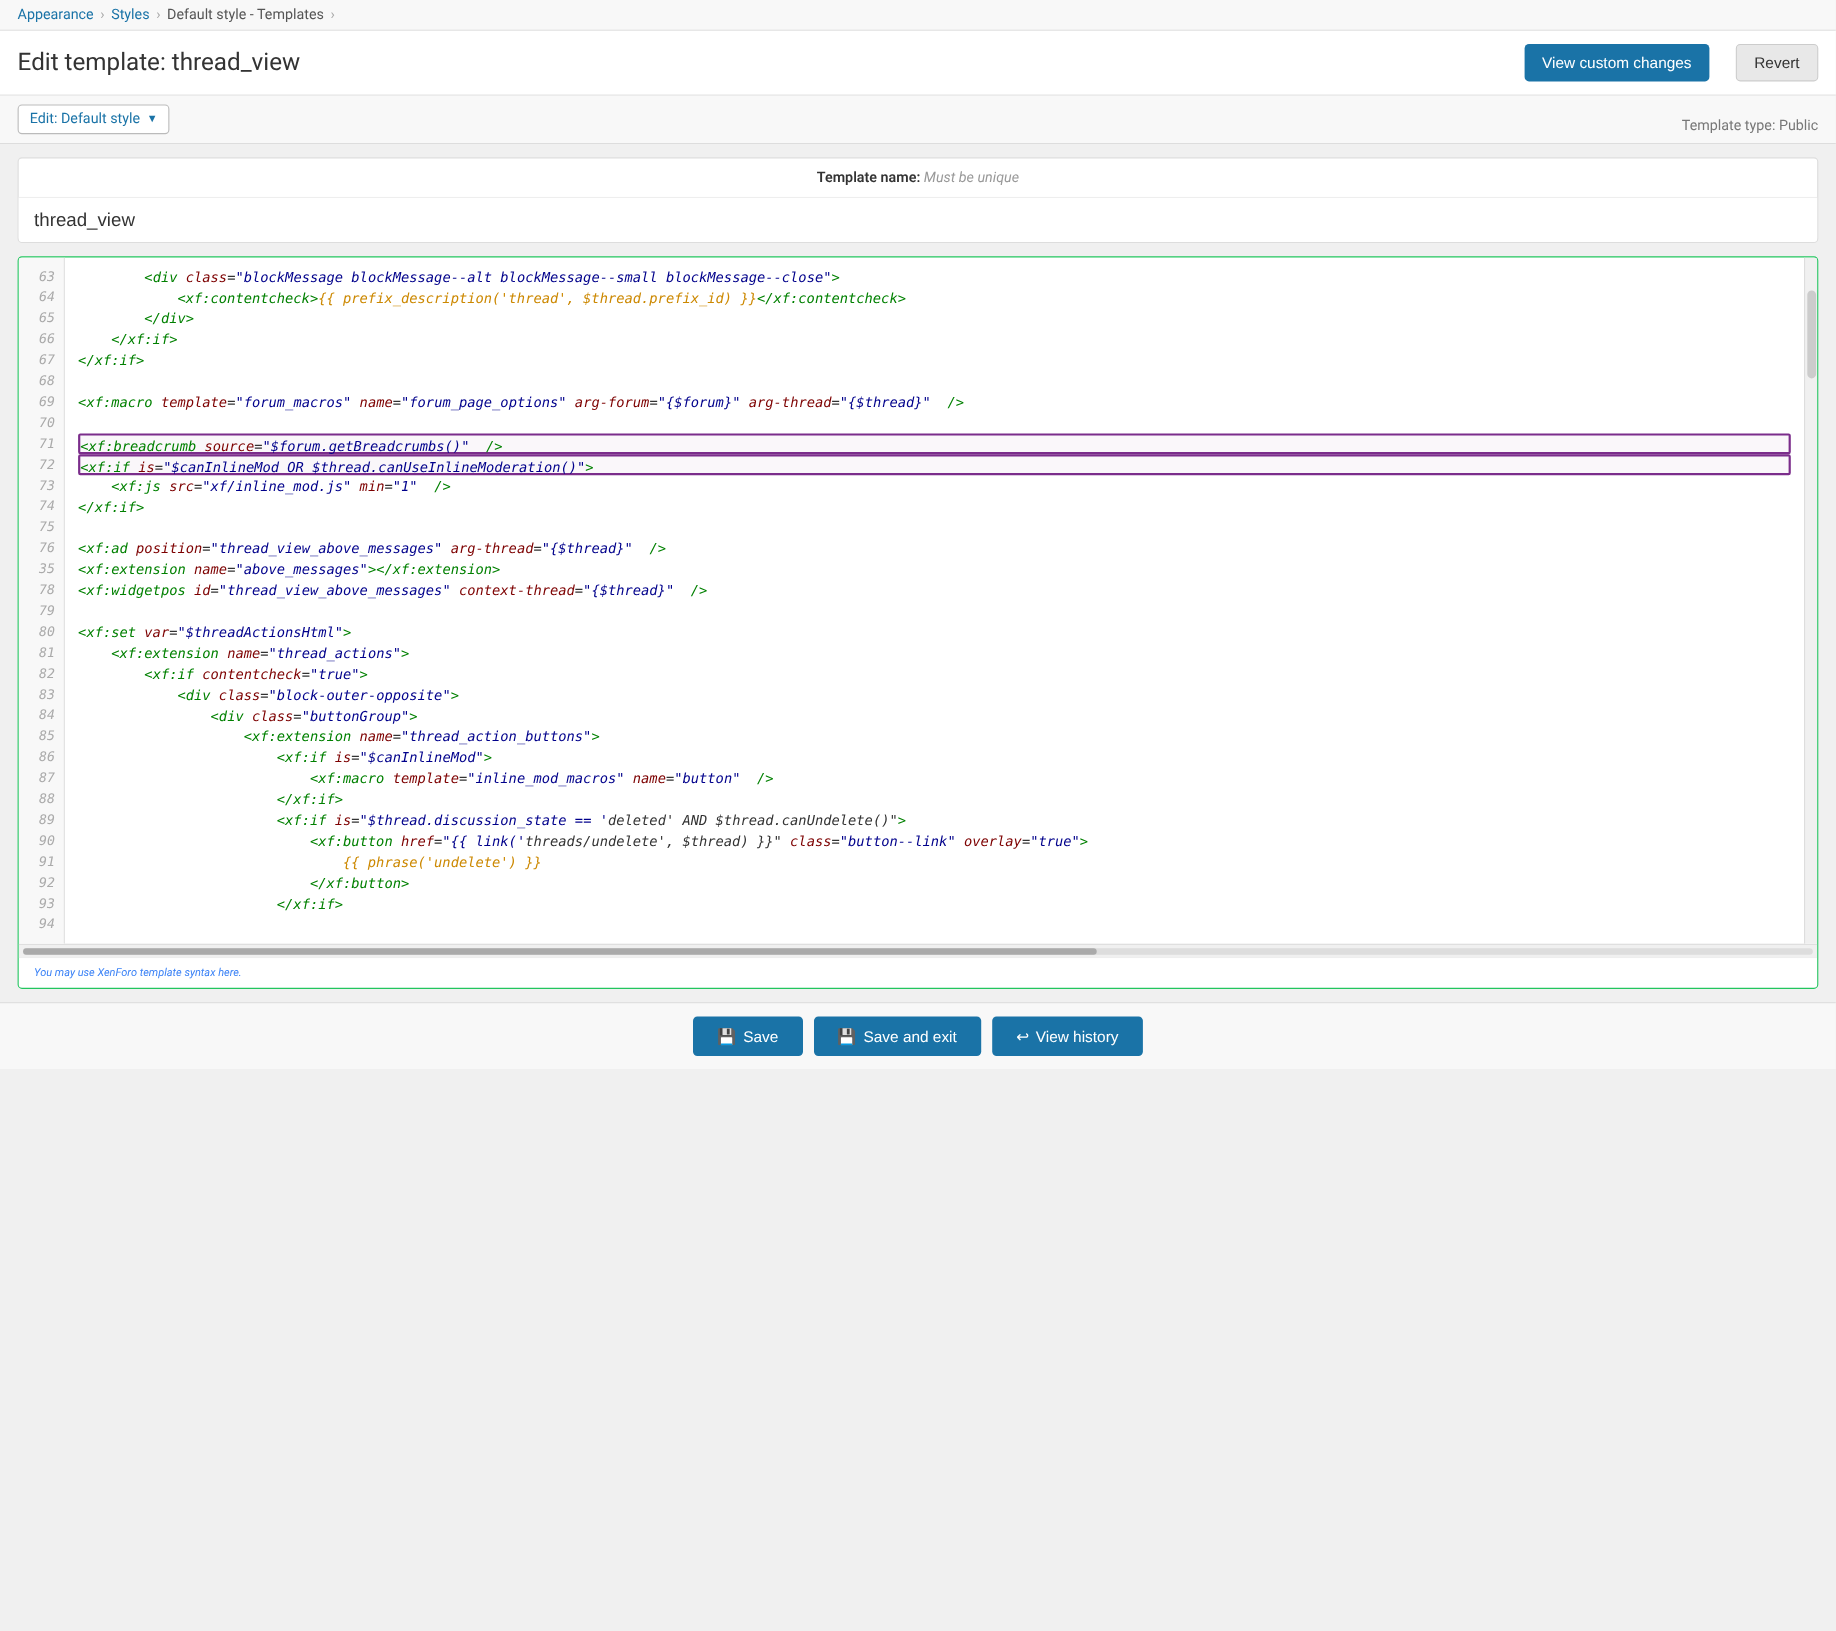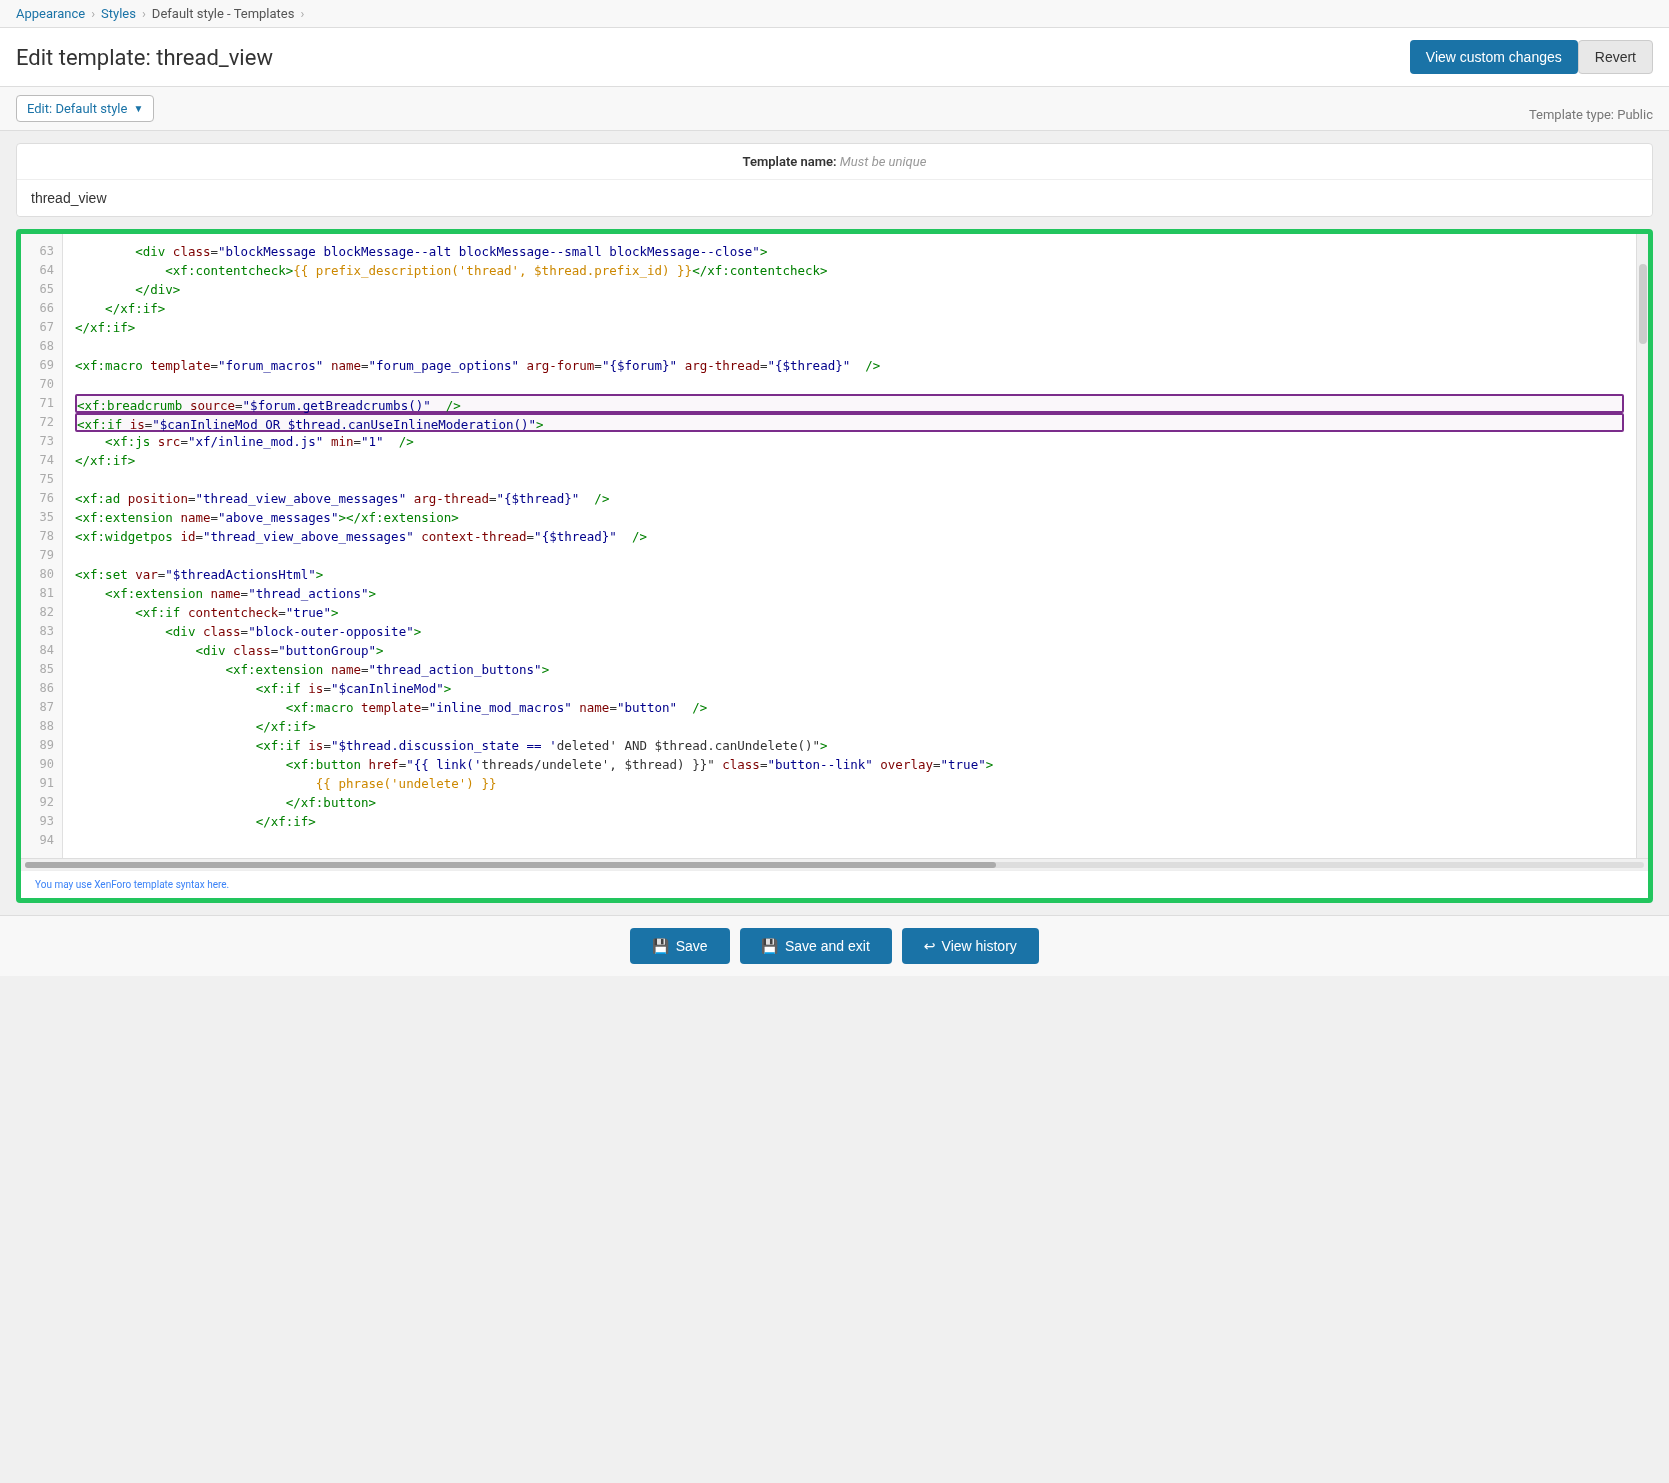--- a/index.html
+++ b/index.html
@@ -42,21 +42,21 @@
       justify-content: space-between;
       border-bottom: 1px solid #ddd;
     }
     .page-title {
       font-size: 22px;
       font-weight: 400;
       color: #333;
     }
     .header-buttons {
       display: flex;
-      gap: 0;
+      gap: 24px;
     }
     .btn-blue {
       background: #1a73a7;
       color: #fff;
       border: none;
       padding: 8px 16px;
       border-radius: 4px;
       cursor: pointer;
       font-size: 14px;
       font-weight: 500;
@@ -129,32 +129,33 @@
     }
     .section-header span.hint {
       color: #999;
       font-style: italic;
     }
     .template-name-input {
       width: 100%;
       padding: 10px 14px;
       border: none;
       outline: none;
-      font-size: 14px;
+      font-size: 17px;
       color: #333;
       background: #fff;
       border-radius: 0 0 4px 4px;
     }
 
     
     .editor-box {
       background: #fff;
-      border: 5px solid #22c55e;
+      border: 1px solid #22c55e;
       border-radius: 4px;
       overflow: hidden;
+      font-style: italic;
     }
     .editor-content {
       display: flex;
       overflow: hidden;
       position: relative;
     }
     .line-numbers {
       background: #f8f8f8;
       border-right: 1px solid #e0e0e0;
       padding: 8px 0;

